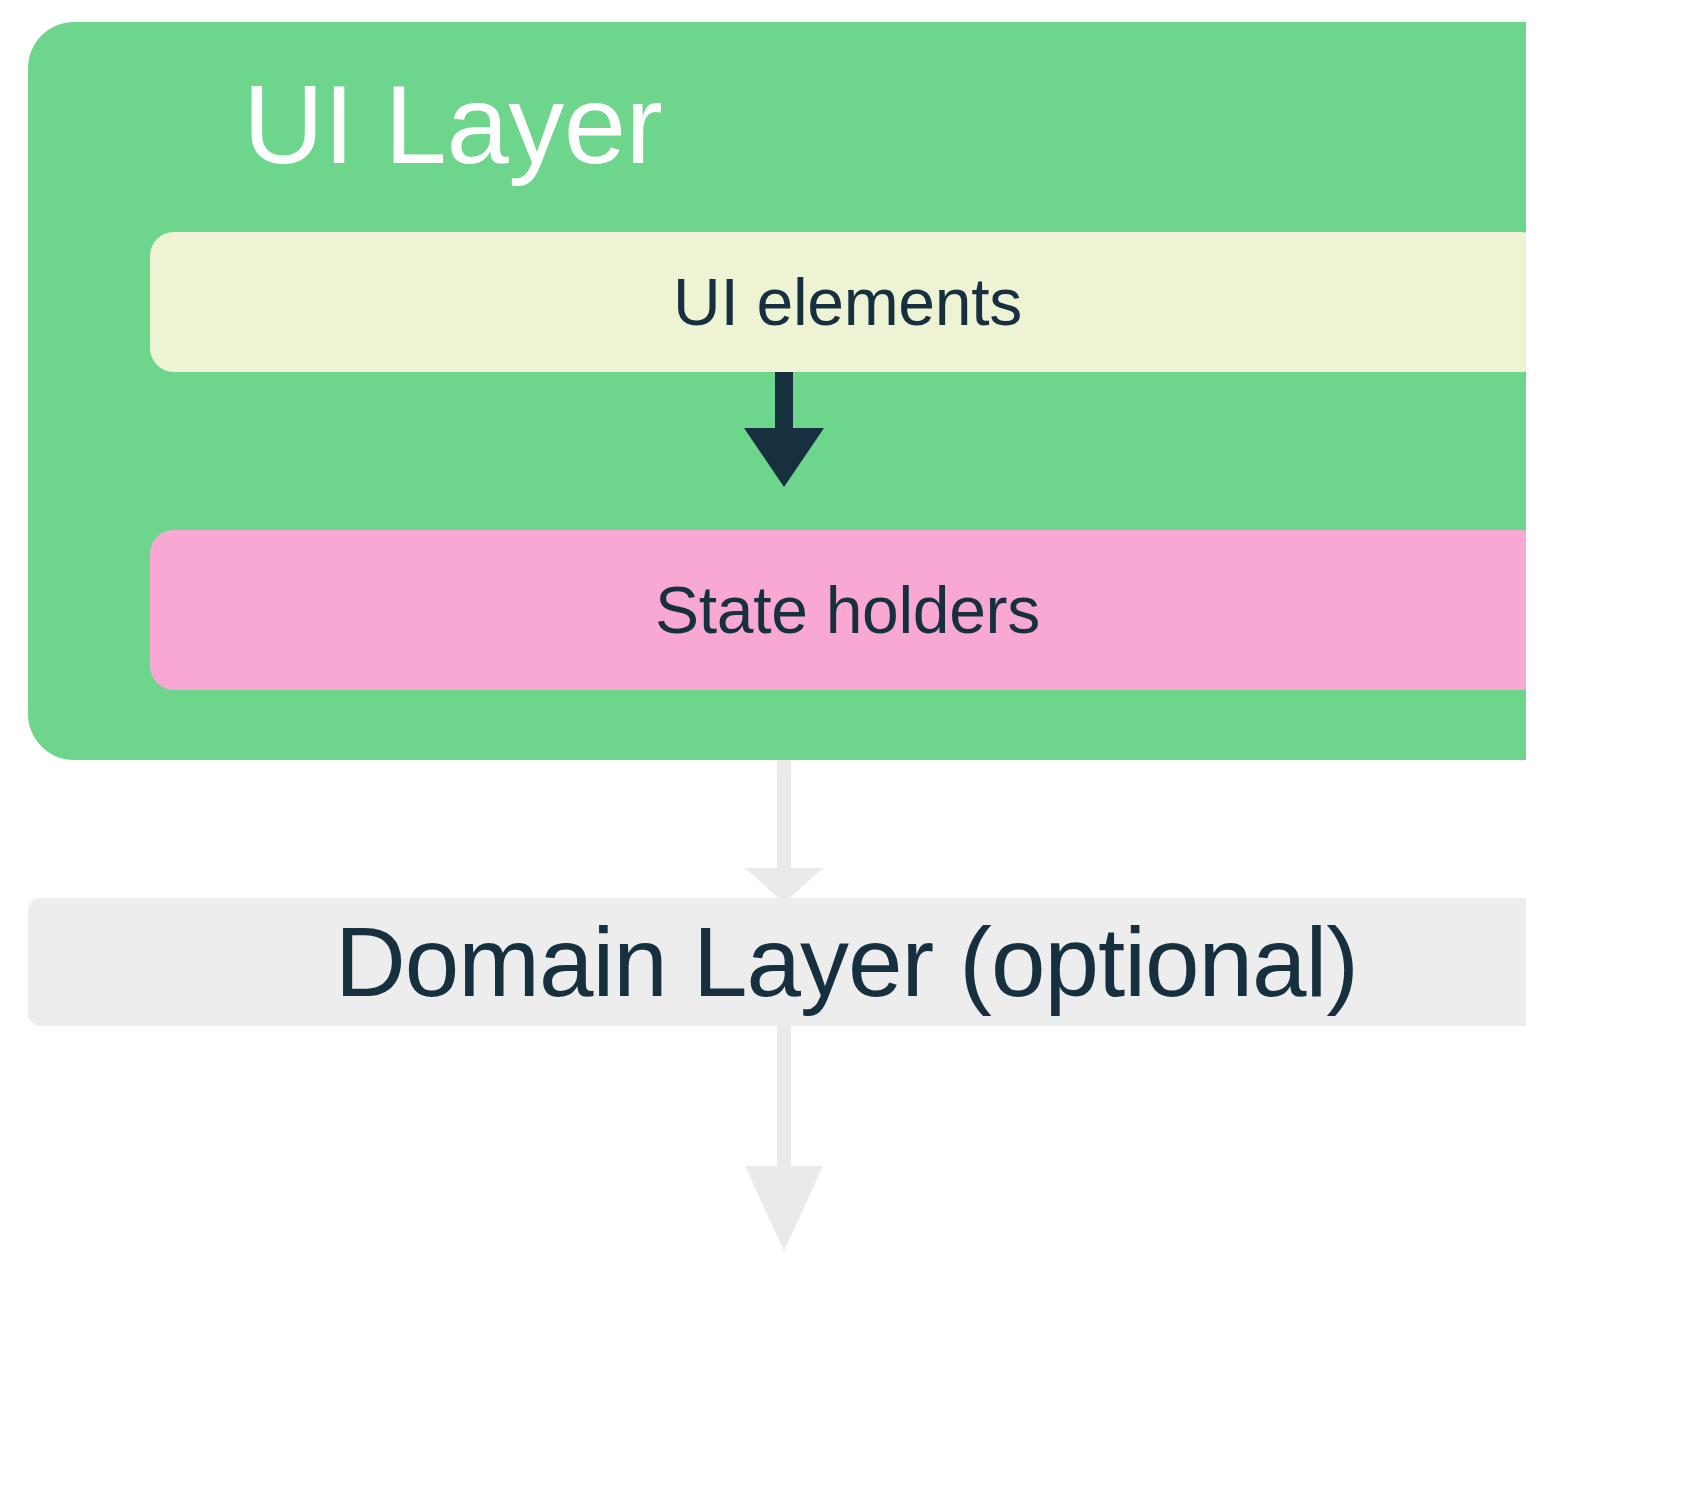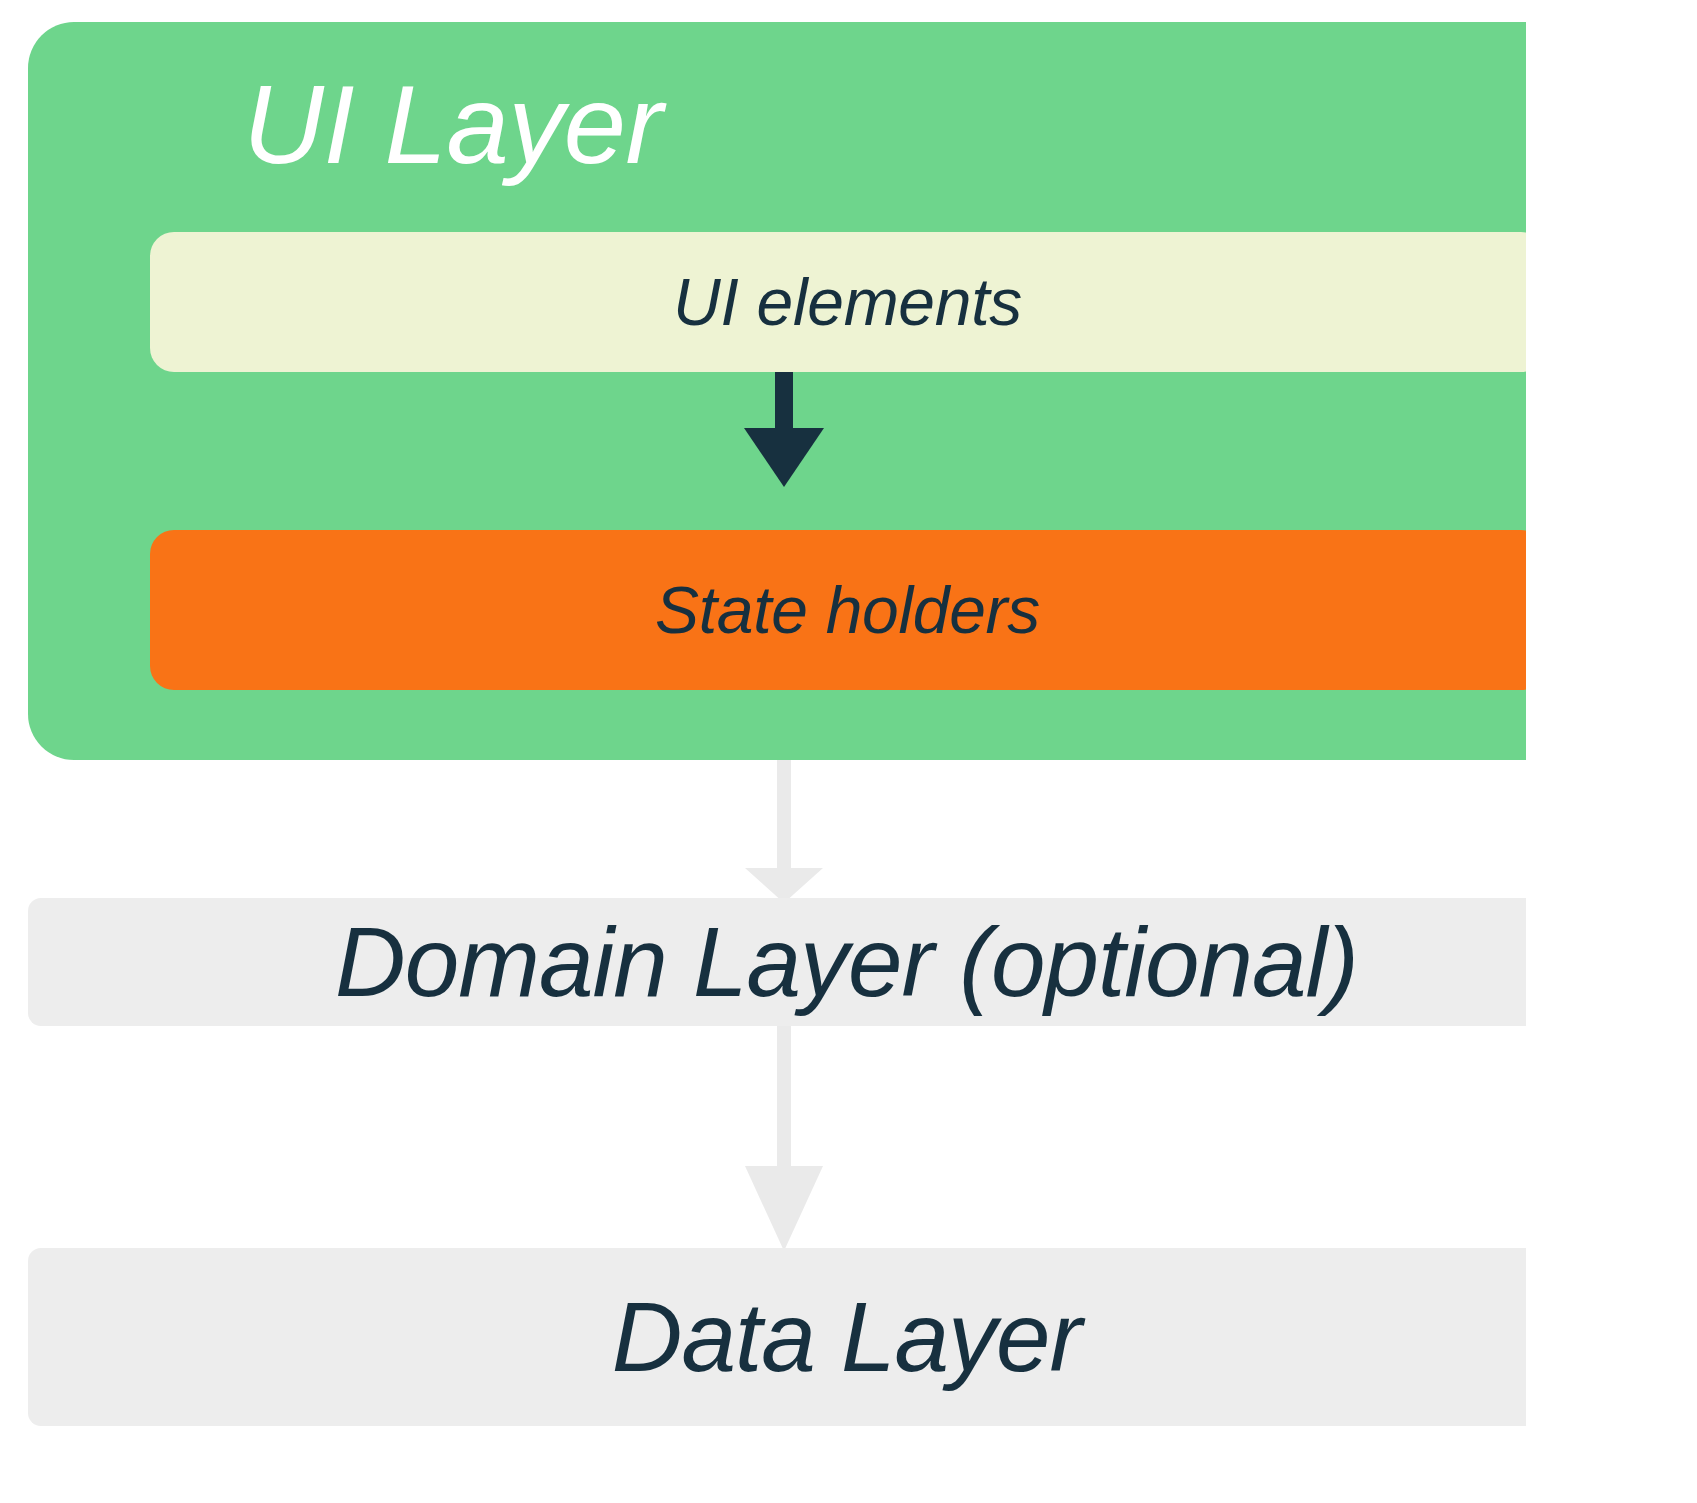--- a/index.html
+++ b/index.html
@@ -11,21 +11,20 @@
     font-family: "Liberation Sans", sans-serif;
     -webkit-font-smoothing: antialiased;
   }
 
   #stage {
     position: relative;
     width: 1526px;
     height: 1503px;
     background: #ffffff;
     overflow: hidden;
-    font-style: italic;
   }
 
   
   .ui-layer-box {
     position: absolute;
     left: 28px;
     top: 22px;
     width: 1639px;
     height: 738px;
     background: #6ED58C;
@@ -59,21 +58,21 @@
 
   .card-ui-elements {
     top: 232px;
     height: 140px;
     background: #EEF3D3;
   }
 
   .card-state-holders {
     top: 530px;
     height: 160px;
-    background: #f97316;
+    background: #f9a8d4;
     text-align: center;
   }
 
   .inner-card .card-label {
     font-size: 66px;
     color: #17303F;
     font-weight: 400;
     letter-spacing: -0.3px;
     white-space: nowrap;
   }
@@ -149,17 +148,14 @@
   </svg>
 
   <div class="inner-card card-state-holders">
     <span class="card-label">State holders</span>
   </div>
 
   <div class="layer-card card-domain-layer">
     <span class="layer-label">Domain Layer (optional)</span>
   </div>
 
-  <div class="layer-card card-data-layer">
-    <span class="layer-label">Data Layer</span>
-  </div>
 
 </div>
 
 </body></html>

